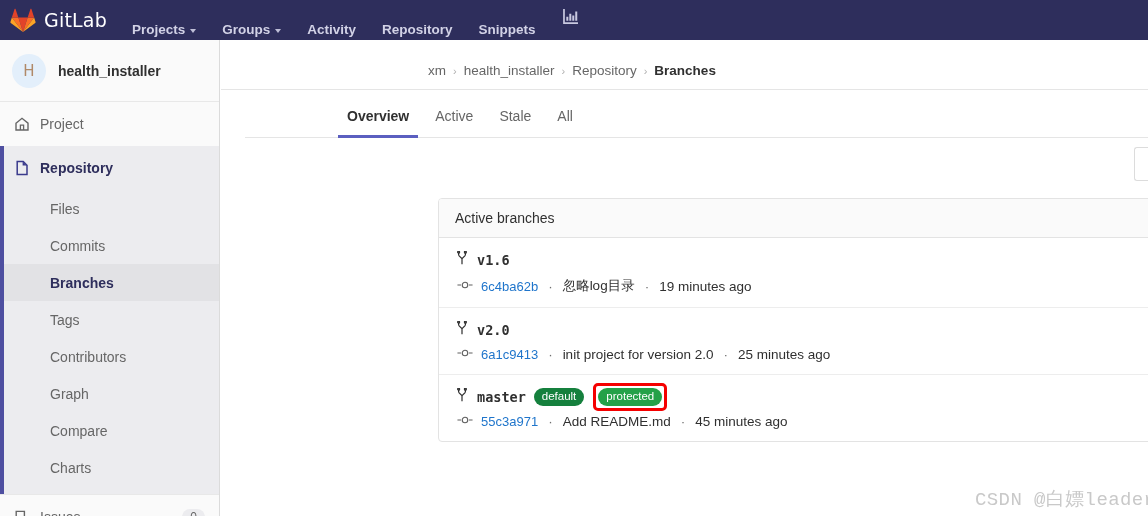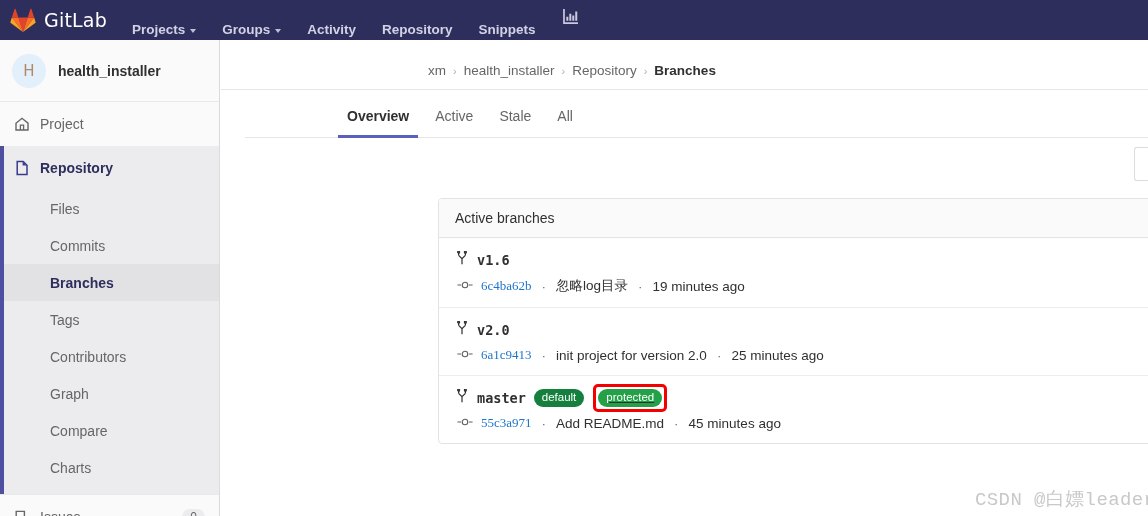--- a/index.html
+++ b/index.html
@@ -259,33 +259,32 @@
     white-space: nowrap;
   }
   .badge-default { background: #15803d; }
   .badge-protected { background: #24a148; }
   .badge-wrap-annotated {
     outline: 3px solid #f50000;
     border-radius: 2px;
     padding: 2px;
     display: inline-flex;
     margin-left: 4px;
-    text-decoration: underline;
   }
   .commit-line {
     display: flex;
     align-items: center;
     gap: 8px;
     margin-top: 7px;
     font-size: 13.5px;
     color: #303030;
     padding-left: 2px;
   }
   .sha {
-    font-family: Liberation Serif, serif;
+    font-family: Liberation Sans, sans-serif;
     color: #1f75cb;
     font-size: 13px;
     cursor: pointer;
   }
   .dot-sep { color: #6e6e6e; margin: 0 2px; }
   .commit-msg { color: #303030; }
   .commit-time { color: #303030; }
 
   .edge-button {
     position: absolute;

